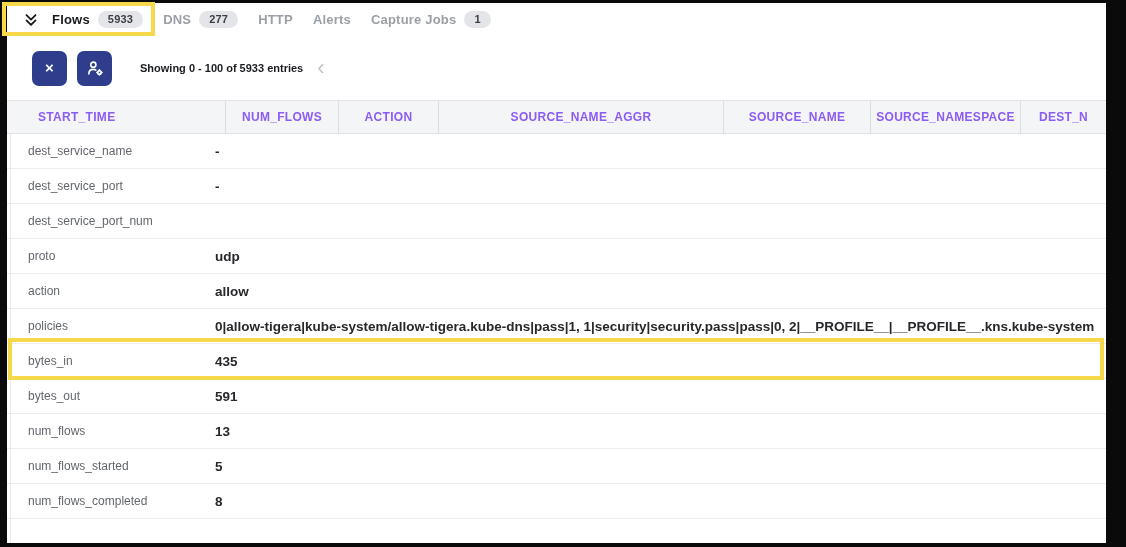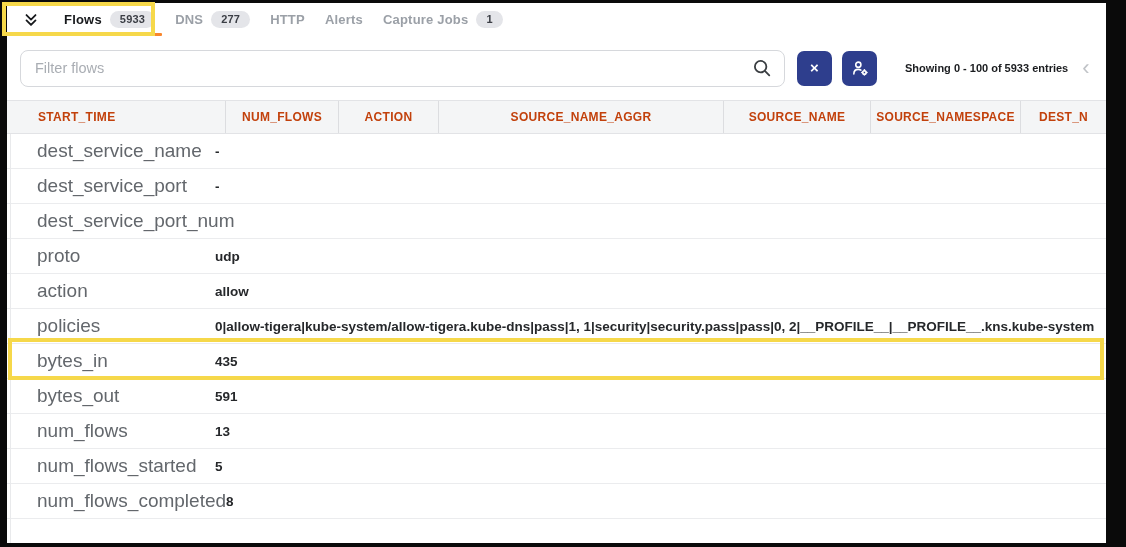--- a/index.html
+++ b/index.html
@@ -10,21 +10,21 @@
     position:relative;
     overflow:hidden;
   }
   .frame {
     position:absolute; top:3px; left:7px; right:20px; bottom:4px;
     background:#ffffff; overflow:hidden;
     display:flex; flex-direction:column;
   }
 
   
-  .tabbar { height:33px; display:flex; align-items:stretch; flex:0 0 33px;gap:12px; }
+  .tabbar { height:33px; display:flex; align-items:stretch; flex:0 0 33px; }
   .collapse-btn {
     width:22px; margin-left:13px; display:flex; align-items:center; justify-content:center;
     cursor:pointer;
   }
   .tabs { display:flex; align-items:stretch; }
   .tab {
     position:relative; display:flex; align-items:center; gap:8px;
     padding:0 10px; cursor:pointer;
     font-size:13px; font-weight:700; color:#9ba0a7; letter-spacing:.2px;
   }
@@ -63,33 +63,33 @@
   .prev { margin-left:14px; font-size:22px; color:#c0c3c7; line-height:1; cursor:pointer; }
 
   
   .thead {
     flex:0 0 34px; display:grid;
     grid-template-columns:218px 113px 100px 285px 147px 150px 86px;
     background:#f4f5f6; border-top:1px solid #e2e3e6; border-bottom:1px solid #e2e3e6;
   }
   .thead div {
     display:flex; align-items:center; justify-content:center;
-    font-size:12px; font-weight:700; color:#c2410c; letter-spacing:.3px;
+    font-size:12px; font-weight:700; color:#8b5cf6; letter-spacing:.3px;
     border-left:1px solid #dcdde0; white-space:nowrap; overflow:hidden; cursor:pointer;
   }
   .thead div:nth-of-type(1) { justify-content:flex-start; padding-left:31px; border-left:none; }
 
   
   .details { flex:1 1 auto; overflow:hidden; position:relative; }
   .details::before {
     content:""; position:absolute; left:3px; top:0; bottom:0; width:1px; background:#e9eaec;
   }
   .drow { height:35px; display:flex; align-items:center; border-bottom:1px solid #ebecee; background:#fff; }
   .dkey {
-    flex:0 0 208px; padding-left:30px; font-size:19px; color:#63676c; white-space:nowrap;
+    flex:0 0 208px; padding-left:21px; font-size:12px; color:#63676c; white-space:nowrap;
   }
   .dval {
     flex:1 1 auto; font-size:13.5px; font-weight:600; color:#26282b;
     white-space:nowrap; overflow:hidden;
   }
 
   
   .annot { position:absolute; border:4px solid #f6d84a; z-index:20; pointer-events:none; }
   .annot-flows    { left:2px; top:2px;   width:153px;  height:34px; }
   .annot-policies { left:8px; top:338px; width:1096px; height:42px; }
@@ -129,29 +129,20 @@
         </div>
 
         <div class="tab">
           <span class="tab-label">Capture Jobs</span>
           <span class="tab-badge">1</span>
         </div>
       </div>
   </div>
 
   <div class="filterbar">
-    <div class="search-wrap">
-      <input type="text" placeholder="Filter flows" style="">
-      <span class="search-icon">
-        <svg width="20" height="20" viewBox="0 0 22 22" fill="none" stroke="#3a3e42" stroke-width="2" stroke-linecap="round">
-          <circle cx="9.5" cy="9.5" r="6.3"></circle>
-          <line x1="14.4" y1="14.4" x2="19" y2="19"></line>
-        </svg>
-      </span>
-    </div>
     <button class="navy-btn btn-clear">×</button>
     <button class="navy-btn btn-user">
       <span style="display:flex;">
         <svg width="20" height="20" viewBox="0 0 24 24" fill="none" stroke="#ffffff" stroke-width="1.9" stroke-linecap="round">
           <circle cx="10" cy="8" r="3.1"></circle>
           <path d="M4.6 19.2 C4.6 15.6 7 13.6 10 13.6 C11.2 13.6 12.3 13.9 13.1 14.5"></path>
           <circle cx="17.3" cy="17.3" r="2.1"></circle>
           <line x1="17.3" y1="14.2" x2="17.3" y2="15.2"></line>
           <line x1="17.3" y1="19.4" x2="17.3" y2="20.4"></line>
           <line x1="14.2" y1="17.3" x2="15.2" y2="17.3"></line>

